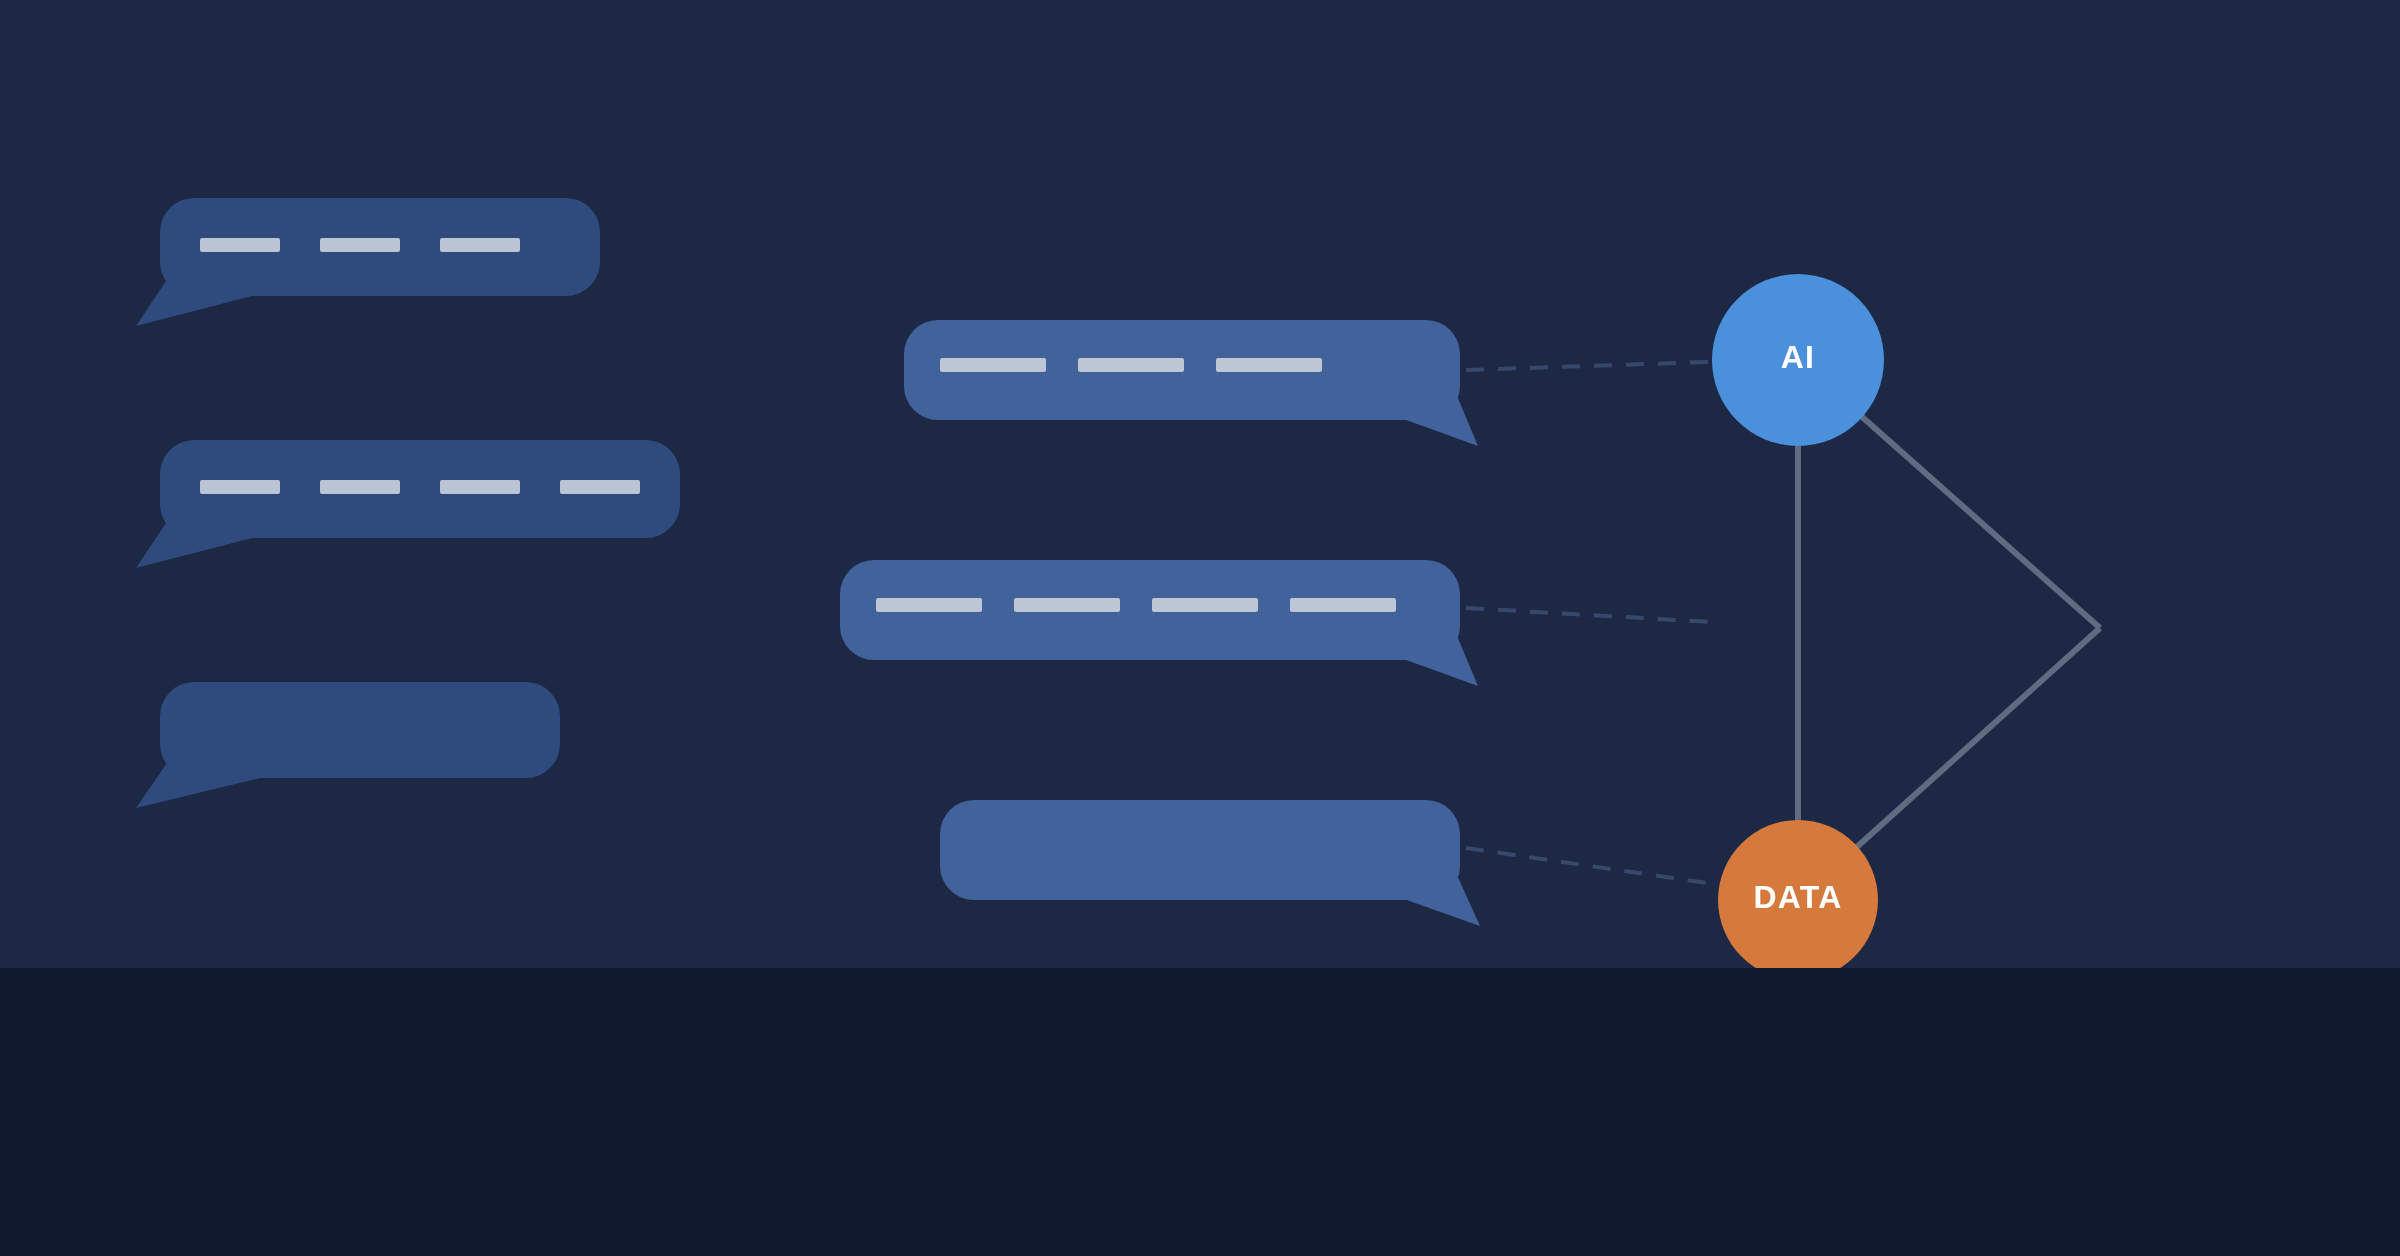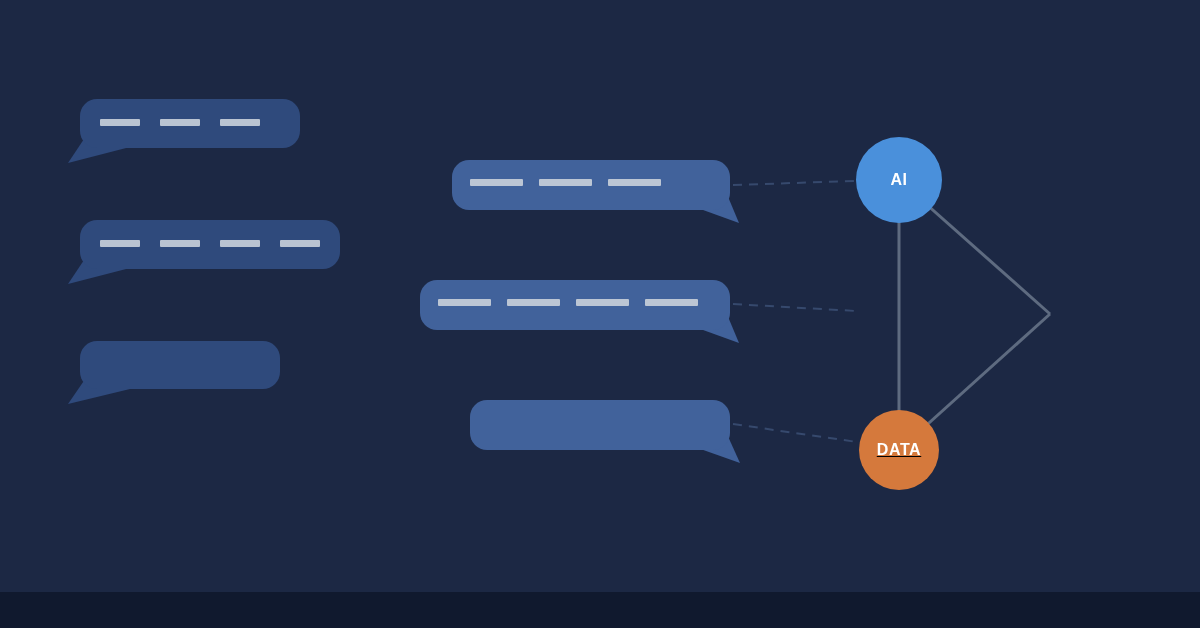--- a/index.html
+++ b/index.html
@@ -3,21 +3,21 @@
 <meta charset="utf-8">
 <style>
   html, body {
     margin: 0;
     padding: 0;
     background: #10192e;
   }
   .canvas {
     position: relative;
     width: 1200px;
-    height: 592px;
+    height: 484px;
     overflow: hidden;
     font-family: "Liberation Sans", sans-serif;
   }
   .layer {
     position: absolute;
     inset: 0;
     width: 1200px;
     height: 628px;
   }
   .bubble {
@@ -107,18 +107,18 @@
       <span class="dash" style="background-color: rgb(199, 206, 217);"></span>
       <span class="dash" style="background-color: rgb(199, 206, 217);"></span>
       <span class="dash" style="background-color: rgb(199, 206, 217);"></span>
       <span class="dash" style="background-color: rgb(199, 206, 217);"></span>
     </div>
   <div class="bubble bubble-right" style="left: 470px; top: 400px; width: 260px; height: 50px; background-color: rgb(65, 98, 155);"></div>
 
   <div class="node" style="left: 856px; top: 137px; width: 86px; height: 86px; background-color: rgb(74, 144, 219);">
     <span class="node-label">AI</span>
   </div>
-  <div class="node" style="left: 859px; top: 410px; width: 80px; height: 80px; background-color: rgb(213, 121, 60); text-decoration: underline;">
+  <div class="node" style="left: 859px; top: 410px; width: 80px; height: 80px; background-color: rgb(213, 121, 60);">
     <span class="node-label">DATA</span>
   </div>
 
 
 </div>
 
 </body></html>

